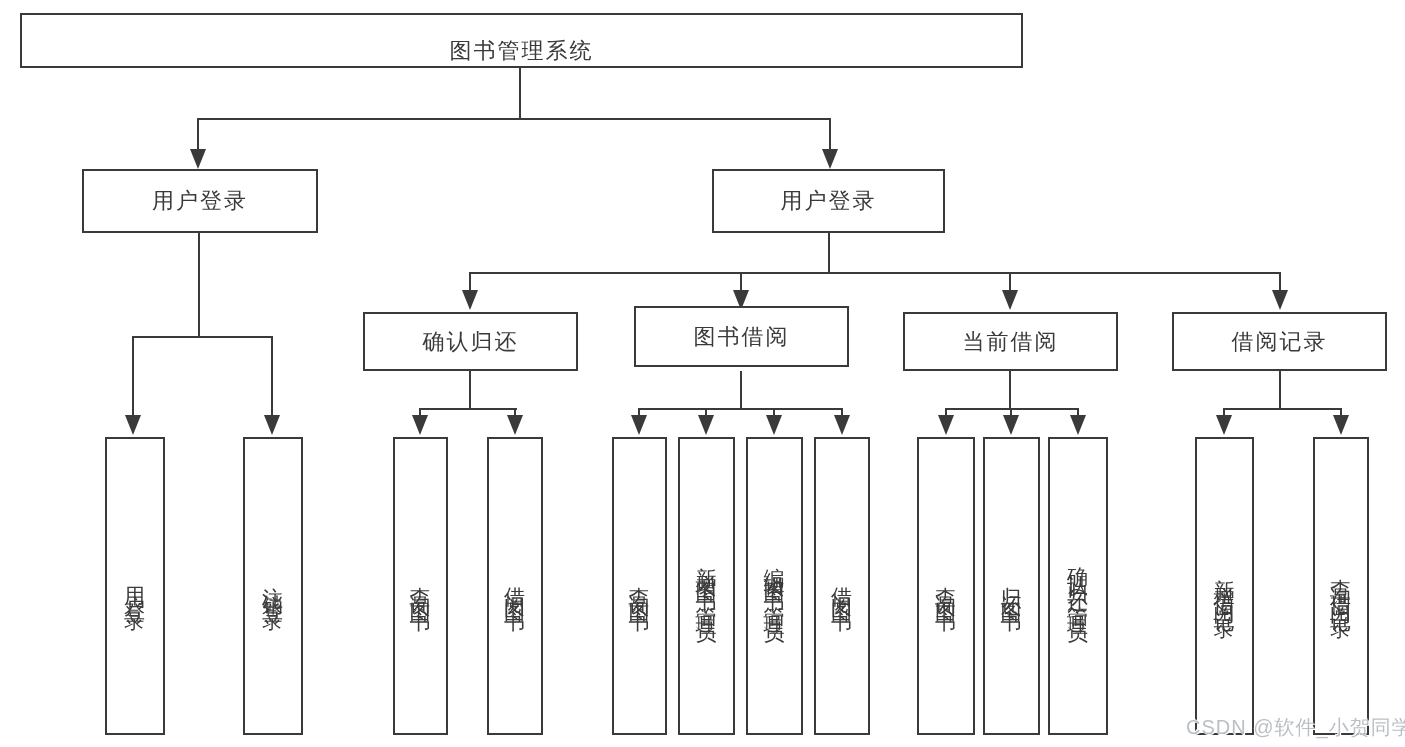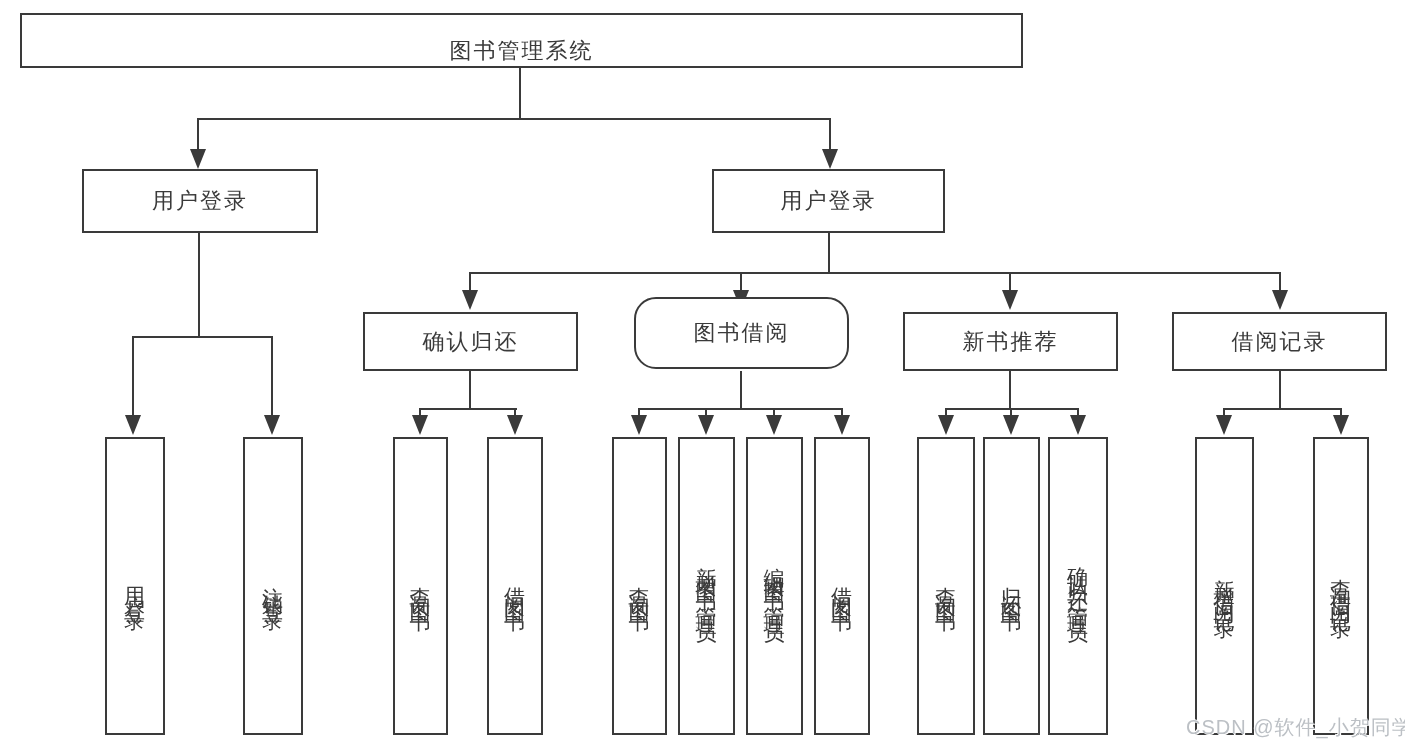--- a/index.html
+++ b/index.html
@@ -142,25 +142,25 @@
   <div class="node" style="left:82px;top:169px;width:236px;height:64px;">
     <span class="lbl">用户登录</span>
   </div>
   <div class="node" style="left:712px;top:169px;width:233px;height:64px;">
     <span class="lbl">用户登录</span>
   </div>
 
   <div class="node" style="left:363px;top:312px;width:215px;height:59px;">
     <span class="lbl">确认归还</span>
   </div>
-  <div class="node" style="left:634px;top:297px;width:215px;height:72px;border-radius:22px;">
+  <div class="node" style="left:634px;top:306px;width:215px;height:61px;">
     <span class="lbl">图书借阅</span>
   </div>
   <div class="node" style="left:903px;top:312px;width:215px;height:59px;">
-    <span class="lbl">新书推荐</span>
+    <span class="lbl">当前借阅</span>
   </div>
   <div class="node" style="left:1172px;top:312px;width:215px;height:59px;">
     <span class="lbl">借阅记录</span>
   </div>
 
   <div class="leaf" style="left:105px;top:437px;width:60px;height:298px;">
     <span class="vlbl">用户登录</span>
   </div>
   <div class="leaf" style="left:243px;top:437px;width:60px;height:298px;">
     <span class="vlbl">注销登录</span>

